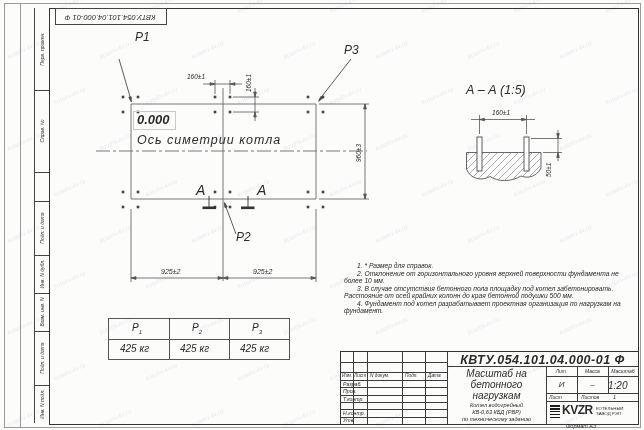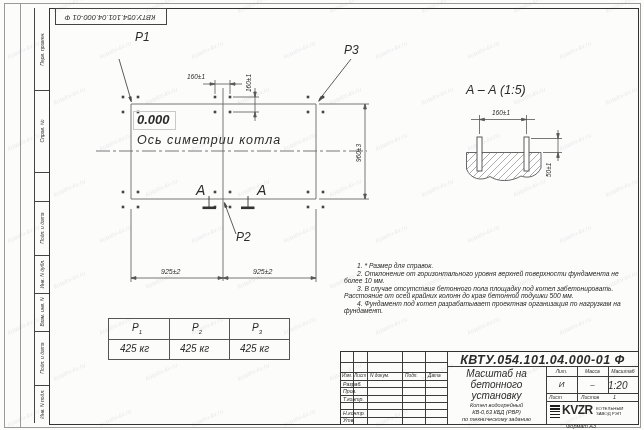--- a/index.html
+++ b/index.html
@@ -316,21 +316,21 @@
     <span class="t" style="left:2px;top:29.5px;font-size:5.2px;">Разраб.</span>
     <span class="t" style="left:2px;top:36.5px;font-size:5.2px;">Пров.</span>
     <span class="t" style="left:2px;top:44.5px;font-size:5.2px;">Т.контр.</span>
     <span class="t" style="left:2px;top:58.5px;font-size:5.2px;">Н.контр.</span>
     <span class="t" style="left:2px;top:66px;font-size:5.2px;">Утв.</span>
 
     <div class="t" style="left:106px;top:1.5px;width:191px;text-align:center;font-size:12.5px;font-weight:bold;letter-spacing:.5px;">КВТУ.054.101.04.000-01  Ф</div>
 
     <div class="t" style="left:106px;top:16.5px;width:99px;text-align:center;font-size:10px;">Масштаб на</div>
     <div class="t" style="left:106px;top:27.5px;width:99px;text-align:center;font-size:10px;">бетонного</div>
-    <div class="t" style="left:106px;top:38.5px;width:99px;text-align:center;font-size:10px;">установку</div>
+    <div class="t" style="left:106px;top:38.5px;width:99px;text-align:center;font-size:10px;">нагрузкам</div>
     <div class="t" style="left:106px;top:51px;width:99px;text-align:center;font-size:5.6px;">Котел водогрейный</div>
     <div class="t" style="left:106px;top:57.5px;width:99px;text-align:center;font-size:5.6px;">КВ-0,63 КБД (РВР)</div>
     <div class="t" style="left:106px;top:64.5px;width:99px;text-align:center;font-size:5.6px;">по техническому заданию</div>
 
     <div class="t" style="left:205px;top:17px;width:31px;text-align:center;font-size:5px;">Лит.</div>
     <div class="t" style="left:236px;top:17px;width:31px;text-align:center;font-size:5px;">Масса</div>
     <div class="t" style="left:267px;top:17px;width:30px;text-align:center;font-size:5px;">Масштаб</div>
     <div class="t" style="left:205px;top:29px;width:31px;text-align:center;font-size:8px;">И</div>
     <div class="t" style="left:236px;top:29px;width:31px;text-align:center;font-size:8px;">–</div>
     <div class="t" style="left:267px;top:29px;width:30px;text-align:left;font-size:10px;">1:20</div>

